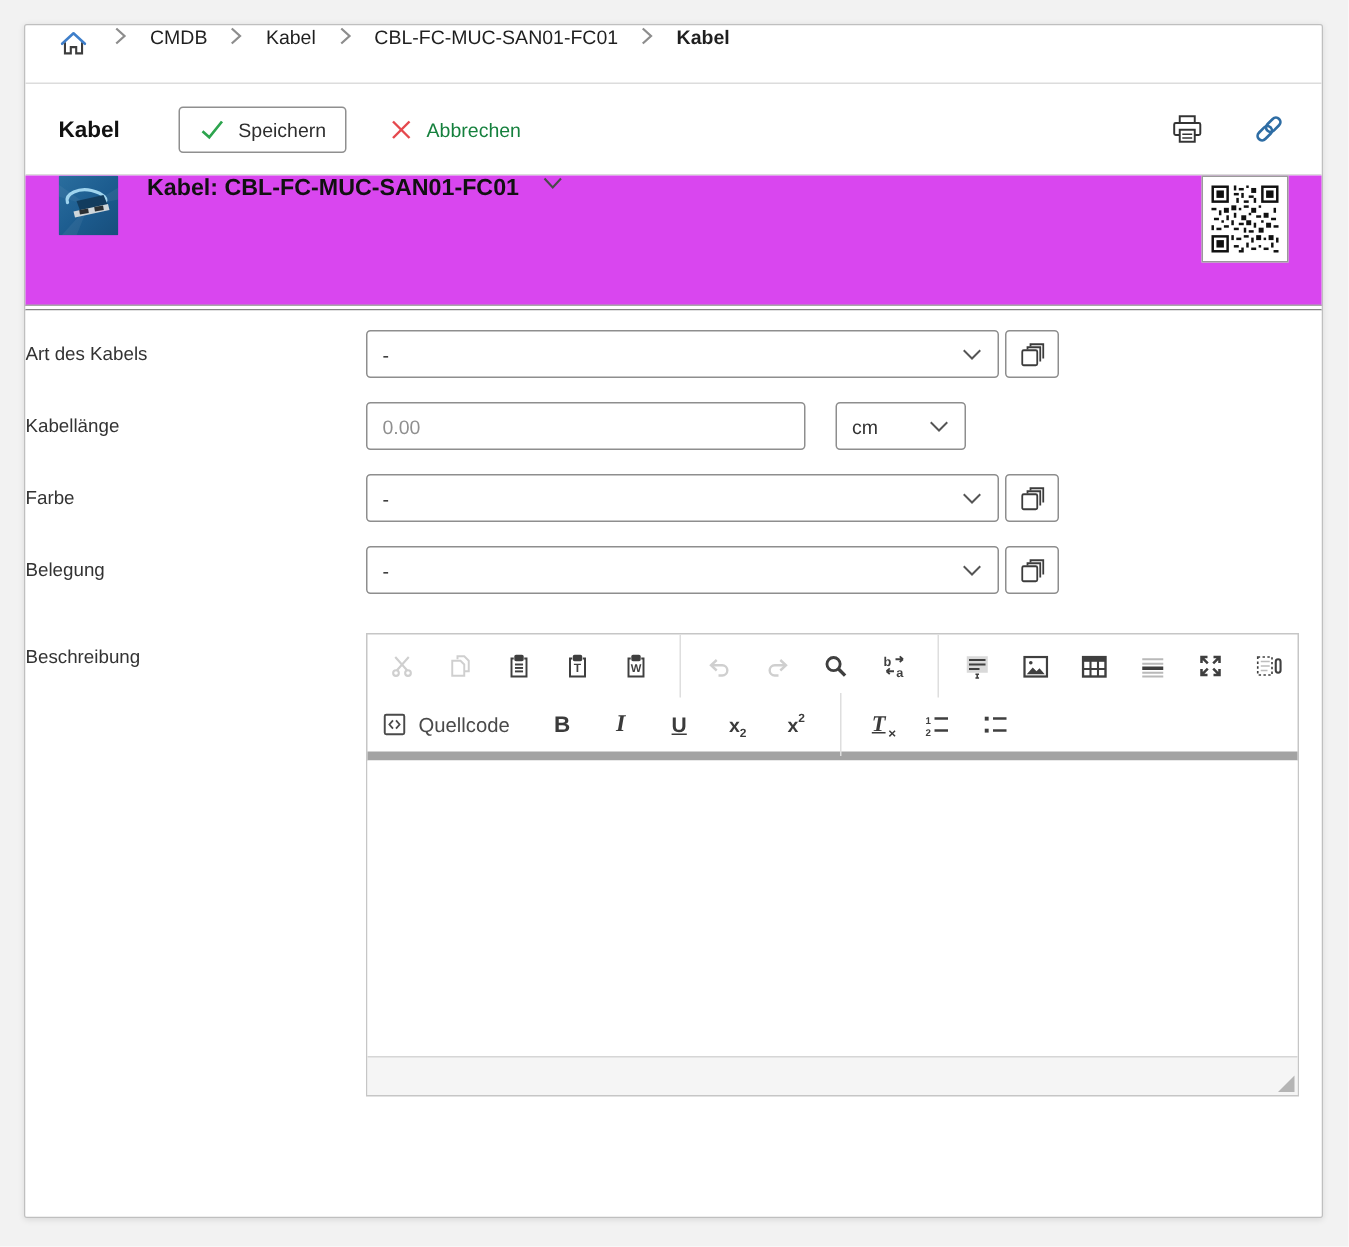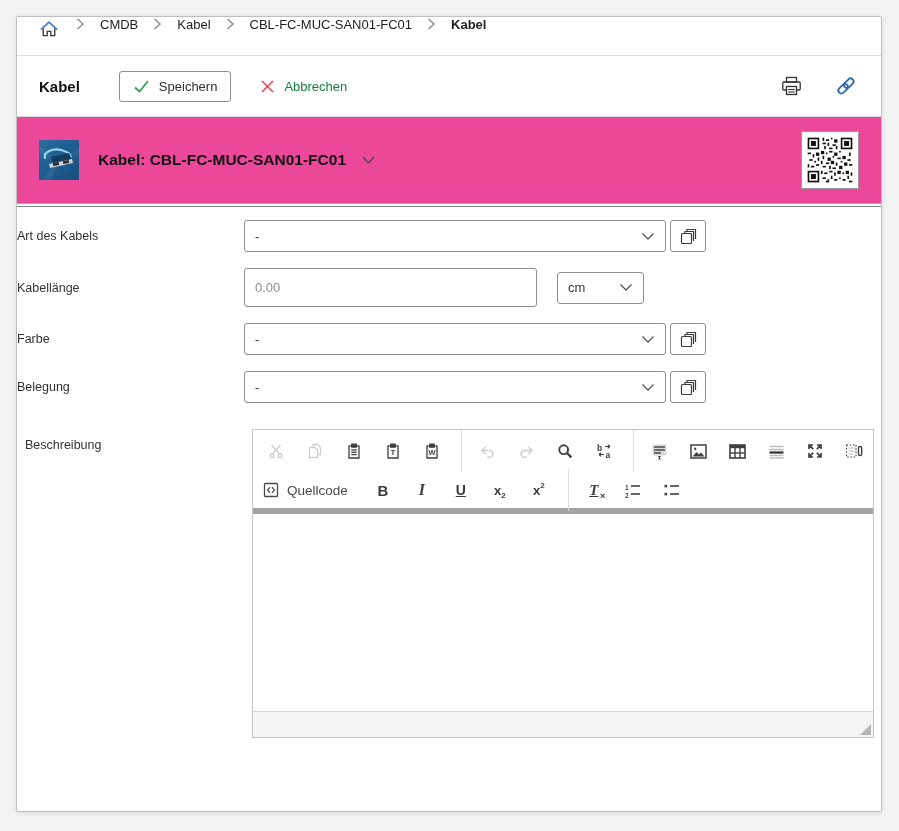--- a/index.html
+++ b/index.html
@@ -53,23 +53,23 @@
     display:flex; align-items:center; gap:9px;
     border:none; background:transparent;
     font-size:13px; color:#15803d; cursor:pointer;
     font-family:"Liberation Sans", sans-serif;
   }
   .header-actions { margin-left:auto; display:flex; align-items:center; gap:29px; }
   .icon-btn { background:none; border:none; cursor:pointer; display:flex; align-items:center; padding:2px; }
   
   .object-header {
     height:87px; flex:0 0 87px;
-    background:#ec4899;
+    background:#d946ef;
     border-bottom:1px solid #a8a8a8;
-    display:flex; align-items:center;
+    display:flex; align-items:flex-start;
     padding:0 22px;
   }
   .obj-thumb { width:40px; height:40px; flex:0 0 40px; border-radius:1px; overflow:hidden; }
   .obj-title { margin-left:19px; font-size:15.5px; font-weight:bold; color:#111; }
   .obj-chevron { margin-left:15px; display:flex; align-items:center; cursor:pointer; }
   .qr-box {
     margin-left:auto;
     width:58px; height:58px;
     background:#fff; border:1px solid #9a9a9a;
     display:flex; align-items:center; justify-content:center;
@@ -91,21 +91,21 @@
     height:32px; width:422px;
     border:1px solid #8e8e8e; border-radius:3px;
     background:#fff;
     display:flex; align-items:center;
     padding:0 10px; font-size:13px; color:#333;
     cursor:pointer;
   }
   .sel .sel-value { flex:1; }
   .sel-small { width:87px; }
   .txt {
-    height:39px;
+    height:32px;
     border:1px solid #8e8e8e; border-radius:3px;
     padding:0 10px; font-size:13px; color:#333;
     font-family:"Liberation Sans", sans-serif;
     background:#fff;
   }
   .txt::placeholder { color:#8f8f8f; opacity:1; }
   .txt-length { width:293px; }
   .txt-max { width:458px; }
   .gap20 { width:20px; flex:0 0 20px; }
   .copy-btn {
@@ -435,21 +435,21 @@
               <path d="M8 4 V2.5 H16.5 V12"></path>
               <path d="M6 6 V4.5 H14.5 V14"></path>
               <rect x="2.5" y="6.5" width="10" height="10" rx="1" fill="#fff"></rect>
             </svg>
           </span>
         </button>
       </div>
     </div>
 
 
-    <div class="form-row top-align" style="margin-top:26px;padding-left:8px;">
+    <div class="form-row top-align" style="margin-top:26px;">
       <span class="f-label">Beschreibung</span>
       <div class="f-controls">
         <div class="editor">
 
           <div class="tb-row">
             <button class="tb-btn disabled">
               <svg width="16" height="16" viewBox="0 0 16 16" stroke="currentColor" fill="none" stroke-width="1.4">
                 <line x1="3.5" y1="2" x2="11.5" y2="11"></line>
                   <line x1="12.5" y1="2" x2="4.5" y2="11"></line>
                 <circle cx="4" cy="12.7" r="1.9"></circle>

